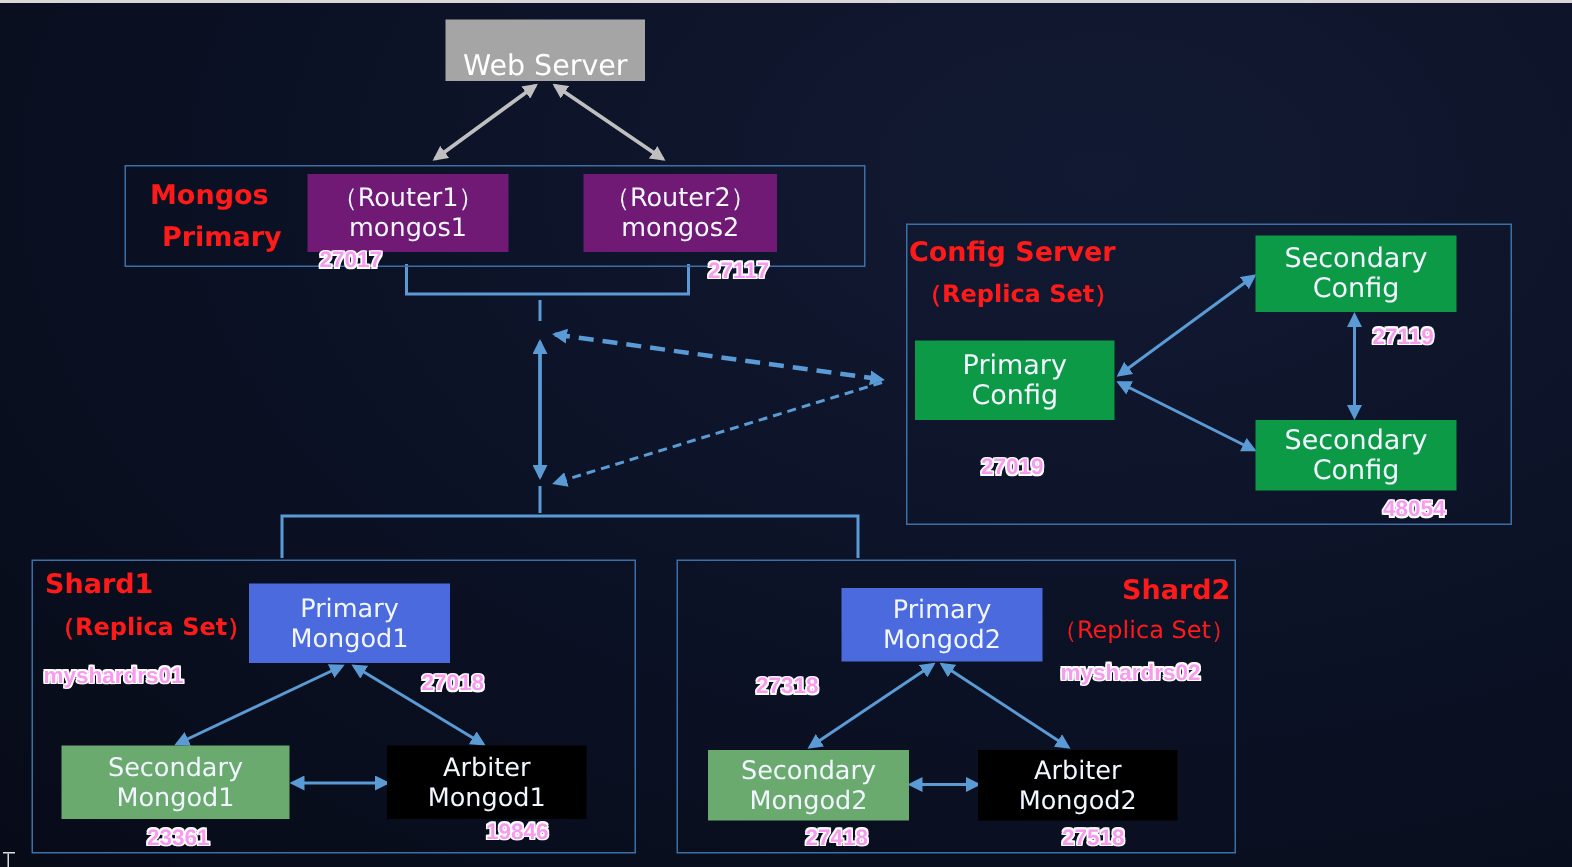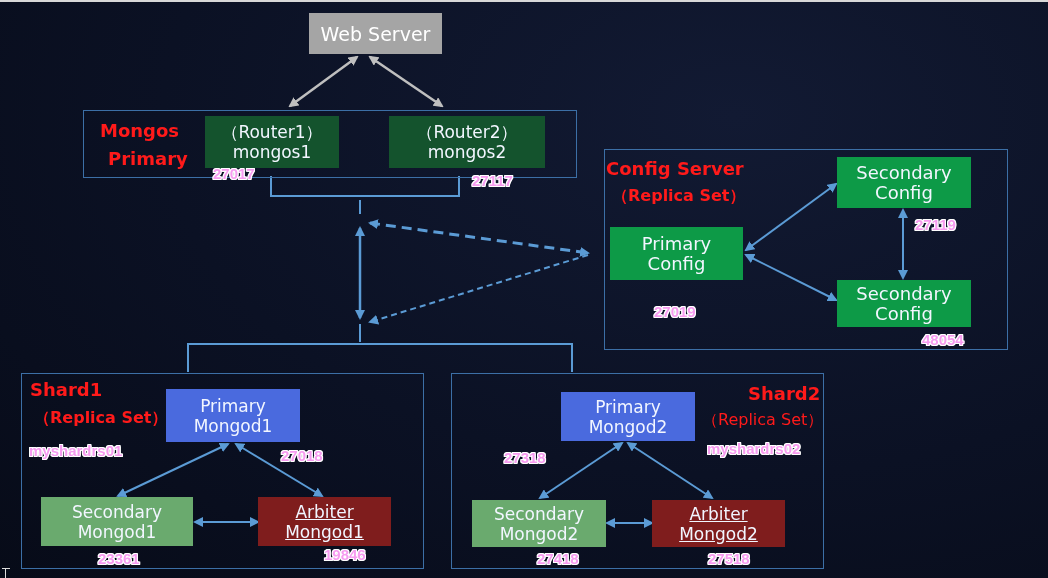--- a/index.html
+++ b/index.html
@@ -18,25 +18,25 @@
   .node span { display: block; white-space: nowrap; }
   .red { position: absolute; color: #ff1a1a; font-weight: bold; font-size: 18px; white-space: nowrap; }
   .red.paren { font-weight: bold; font-size: 16px; }
   .port {
     position: absolute; font-weight: bold; font-size: 15px; color: #f79bf0; white-space: nowrap;
     font-family: "Liberation Sans", sans-serif;
     text-shadow: -1px -1px 0 #fff, 1px -1px 0 #fff, -1px 1px 0 #fff, 1px 1px 0 #fff, 0 1px 0 #fff, 0 -1px 0 #fff, 1px 0 0 #fff, -1px 0 0 #fff;
   }
   svg.lines { position: absolute; left: 0; top: 0; width: 1048px; height: 578px; pointer-events: none; }
   .webserver { background: #a5a5a5; color: #fff; font-size: 19px; }
-  .router { background: #14532d; }
+  .router { background: #701a75; }
   .cfg { background: #0d9a47; font-size: 18px; }
   .prim { background: #4a6ade; }
   .sec { background: #6aaa6e; }
-  .arb { background: #7f1d1d; text-decoration: underline; }
+  .arb { background: #000000; }
   .cursor { position: absolute; left: 2px; top: 568px; width: 8px; height: 9px; border-top: 1px solid #ddd; }
   .cursor::after { content: ""; position: absolute; left: 3px; top: 0; width: 1px; height: 9px; background: #ddd; }
 </style>
 </head>
 <body>
 
 <div class="topline"></div>
 
 <svg class="lines" viewBox="0 0 1048 578">
   <defs>
@@ -68,35 +68,35 @@
 
   <line x1="228" y1="444" x2="118" y2="496" stroke="#5b9bd5" stroke-width="2" marker-start="url(#ab)" marker-end="url(#ab)"></line>
   <line x1="236" y1="444" x2="322" y2="496" stroke="#5b9bd5" stroke-width="2" marker-start="url(#ab)" marker-end="url(#ab)"></line>
   <line x1="195" y1="522" x2="258" y2="522" stroke="#5b9bd5" stroke-width="2" marker-start="url(#ab)" marker-end="url(#ab)"></line>
 
   <line x1="622" y1="443" x2="540" y2="498" stroke="#5b9bd5" stroke-width="2" marker-start="url(#ab)" marker-end="url(#ab)"></line>
   <line x1="628" y1="443" x2="712" y2="498" stroke="#5b9bd5" stroke-width="2" marker-start="url(#ab)" marker-end="url(#ab)"></line>
   <line x1="607" y1="523" x2="652" y2="523" stroke="#5b9bd5" stroke-width="2" marker-start="url(#ab)" marker-end="url(#ab)"></line>
 </svg>
 
-<div class="node webserver" style="left:309px;top:13px;width:133px;height:41px;">
+<div class="node webserver" style="left:297px;top:13px;width:133px;height:41px;justify-content:flex-end;">
   <span>Web Server</span>
 </div>
 
 <div class="group" style="left:83px;top:110px;width:494px;height:68px;"></div>
 <div class="red" style="left:100px;top:117px;line-height:28px;">
   <div>Mongos</div>
   <div style="padding-left:8px">Primary</div>
 </div>
 <div class="node router" style="left:205px;top:116px;width:134px;height:52px;">
   <span>（Router1）</span>
   <span>mongos1</span>
 </div>
 <div class="port" style="left:213px;top:165px;text-align:center;">27017</div>
-<div class="node router" style="left:389px;top:116px;width:156px;height:52px;">
+<div class="node router" style="left:389px;top:116px;width:129px;height:52px;">
   <span>（Router2）</span>
   <span>mongos2</span>
 </div>
 <div class="port" style="left:472px;top:172px;">27117</div>
 
 <div class="group" style="left:604px;top:149px;width:404px;height:201px;"></div>
 <div class="red" style="left:606px;top:158px;">Config Server</div>
 <div class="red paren" style="left:612px;top:186px;">（Replica Set）</div>
 <div class="port" style="left:626px;top:207px;margin-top:26px;">myconfigrs</div>
 <div class="node cfg" style="left:610px;top:227px;width:133px;height:53px;">

